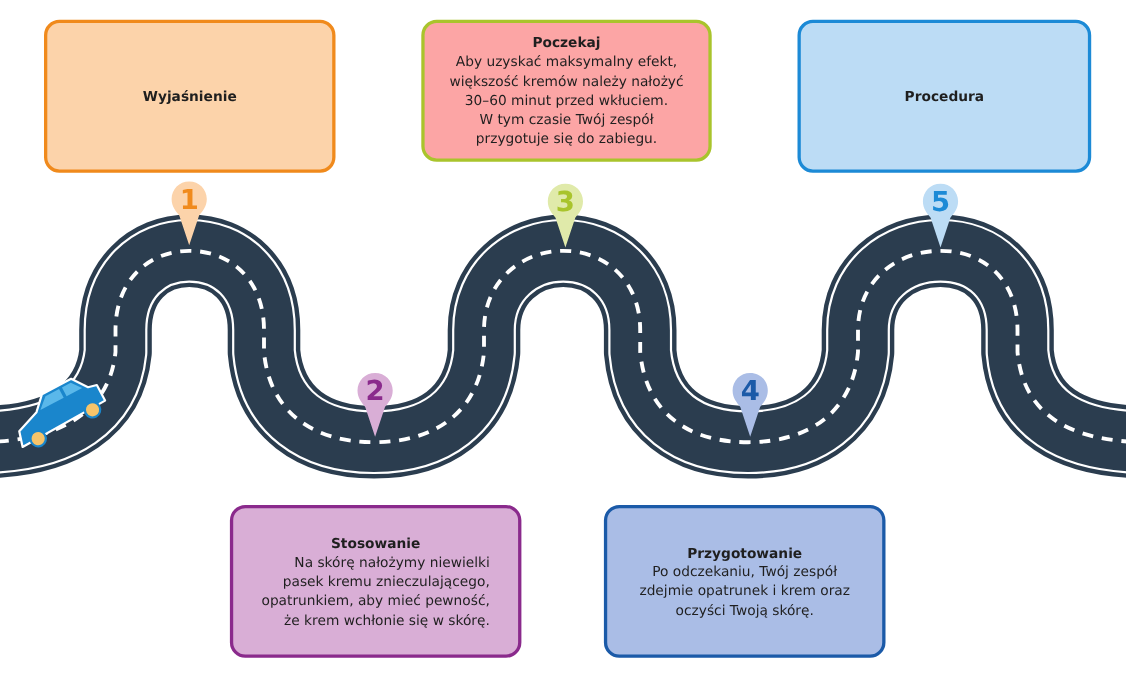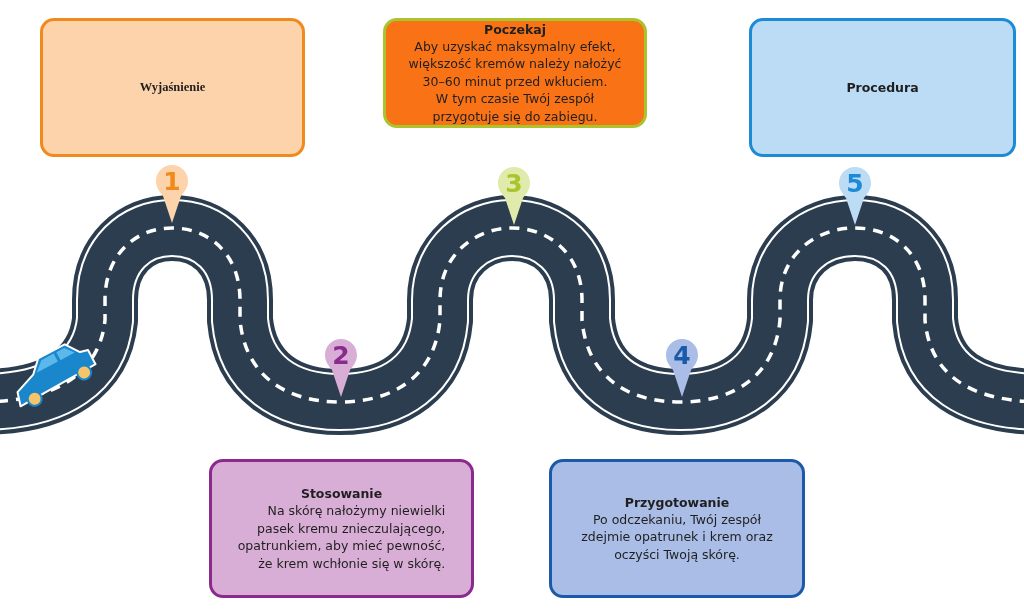--- a/index.html
+++ b/index.html
@@ -28,55 +28,55 @@
     </g>
   <g id="car" transform="translate(52,376) rotate(-28)">
     <path d="M-42,12 L-38,-2 L-16,-10 L-4,-22 L26,-22 L36,-8 L44,-6 L44,10 Z" fill="#1a86cc" stroke="#ffffff" stroke-width="2" stroke-linejoin="round"></path>
     <path d="M-12,-10 L-2,-19 L12,-19 L12,-10 Z" fill="#5ab8ea"></path>
     <path d="M15,-10 L15,-19 L24,-19 L31,-10 Z" fill="#5ab8ea"></path>
     <circle cx="-26" cy="12" r="7" fill="#f6c46a" stroke="#1a86cc" stroke-width="2"></circle>
     <circle cx="30" cy="12" r="7" fill="#f6c46a" stroke="#1a86cc" stroke-width="2"></circle>
   </g>
 </svg>
 
-<div class="card" style="left: 40px; top: 18px; width: 265px; height: 139px; background: rgb(252, 211, 170); border-color: rgb(240, 138, 28); font-family: Liberation Serif, serif;">
+<div class="card" style="left: 40px; top: 18px; width: 265px; height: 139px; background: rgb(252, 211, 170); border-color: rgb(240, 138, 28);">
   <div class="title">Wyjaśnienie</div>
 </div>
 
 <div class="card" style="left: 209px; top: 459px; width: 265px; height: 139px; background: rgb(217, 174, 214); border-color: rgb(138, 42, 140); text-align: right;">
   <div class="title">Stosowanie</div>
   <div class="body">
     <div>Na skórę nałożymy niewielki</div>
     <div>pasek kremu znieczulającego,</div>
     <div>opatrunkiem, aby mieć pewność,</div>
     <div>że krem wchłonie się w skórę.</div>
   </div>
 </div>
 
-<div class="card" style="left: 383px; top: 18px; width: 264px; height: 110px; background: #f97316; border-color: rgb(169, 196, 44);">
+<div class="card" style="left: 383px; top: 18px; width: 264px; height: 129px; background: #fca5a5; border-color: rgb(169, 196, 44);">
   <div class="title">Poczekaj</div>
   <div class="body">
     <div>Aby uzyskać maksymalny efekt,</div>
     <div>większość kremów należy nałożyć</div>
     <div>30–60 minut przed wkłuciem.</div>
     <div>W tym czasie Twój zespół</div>
     <div>przygotuje się do zabiegu.</div>
   </div>
 </div>
 
 <div class="card" style="left: 549px; top: 459px; width: 256px; height: 139px; background: rgb(170, 189, 230); border-color: rgb(27, 90, 168);">
   <div class="title">Przygotowanie</div>
   <div class="body">
     <div>Po odczekaniu, Twój zespół</div>
     <div>zdejmie opatrunek i krem oraz</div>
     <div>oczyści Twoją skórę.</div>
   </div>
 </div>
 
-<div class="card" style="left: 725px; top: 18px; width: 267px; height: 139px; background: rgb(188, 220, 245); border-color: rgb(28, 138, 214); margin-left: 24px;">
+<div class="card" style="left: 725px; top: 18px; width: 267px; height: 139px; background: rgb(188, 220, 245); border-color: rgb(28, 138, 214);">
   <div class="title">Procedura</div>
 </div>
 
 <div class="marker" style="left:155px; top:164px;">
   <svg viewBox="0 0 34 60">
       <path class="pin" d="M17,1 C8,1 1,8 1,17 C1,24 5,28 8,32 L17,59 L26,32 C29,28 33,24 33,17 C33,8 26,1 17,1 Z" fill="#fcd3aa"></path>
     </svg>
   <div class="num" style="color: rgb(240, 138, 28);">1</div>
 </div>
 <div class="marker" style="left:324px; top:338px;">

